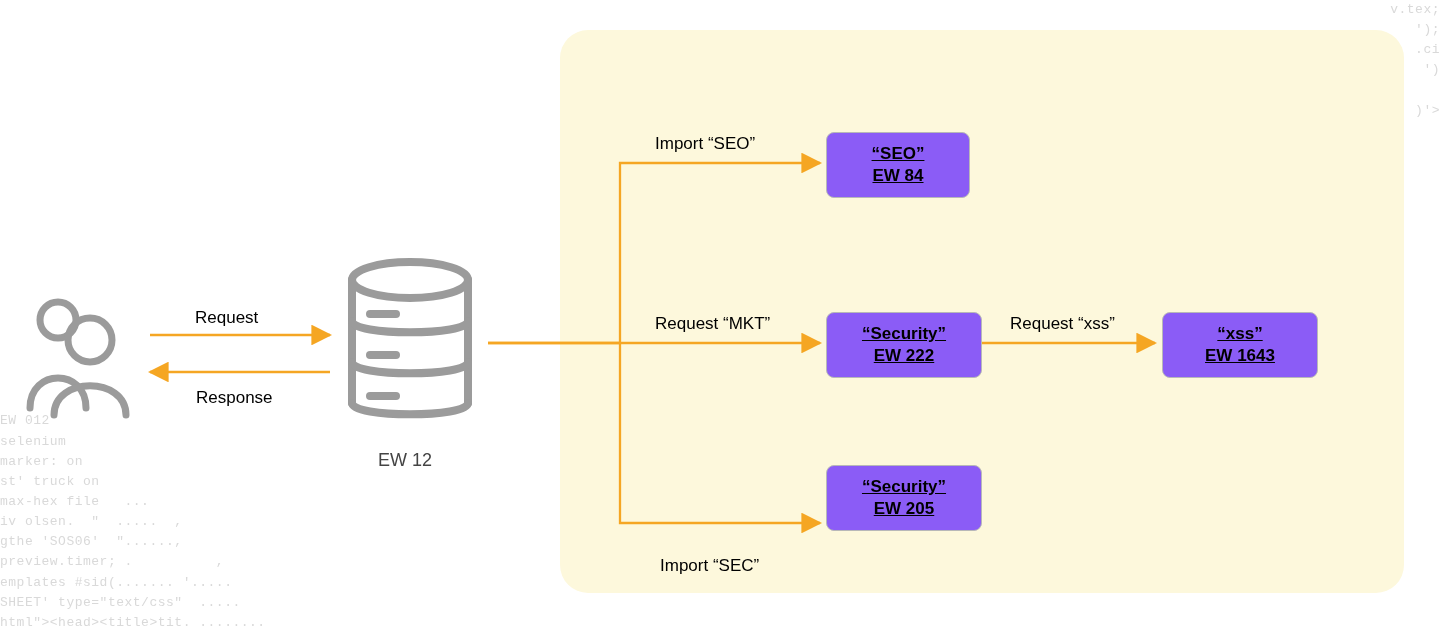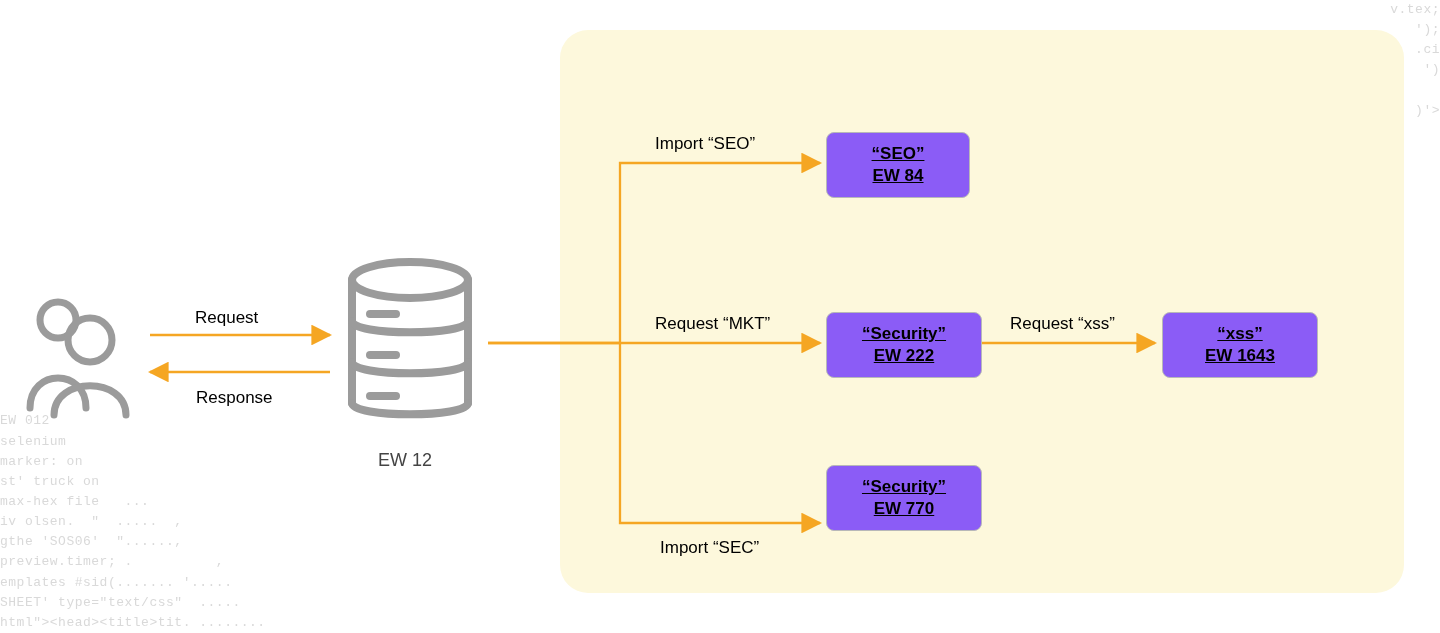--- a/index.html
+++ b/index.html
@@ -160,34 +160,34 @@
     <line x1="488" y1="343" x2="820" y2="343" marker-end="url(#arrow)"></line>
 
     <line x1="975" y1="343" x2="1155" y2="343" marker-end="url(#arrow)"></line>
   </g>
 </svg>
 
 <div class="edge-label" style="left:195px; top:308px;">Request</div>
 <div class="edge-label" style="left:196px; top:388px;">Response</div>
 <div class="edge-label" style="left:655px; top:134px;">Import “SEO”</div>
 <div class="edge-label" style="left:655px; top:314px;">Request “MKT”</div>
-<div class="edge-label" style="left:660px; top:538px;">Import “SEC”</div>
+<div class="edge-label" style="left:660px; top:556px;">Import “SEC”</div>
 <div class="edge-label" style="left:1010px; top:314px;">Request “xss”</div>
 
 <div class="module-box" style="left:826px; top:132px; width:118px;">
   <div class="name">“SEO”</div>
   <div class="id">EW 84</div>
 </div>
 
 <div class="module-box" style="left:826px; top:312px; width:130px;">
   <div class="name">“Security”</div>
   <div class="id">EW 222</div>
 </div>
 
 <div class="module-box" style="left:826px; top:465px; width:130px;">
   <div class="name">“Security”</div>
-  <div class="id">EW 770</div>
+  <div class="id">EW 205</div>
 </div>
 
 <div class="module-box" style="left:1162px; top:312px; width:130px;">
   <div class="name">“xss”</div>
   <div class="id">EW 1643</div>
 </div>
 
 </body></html>

